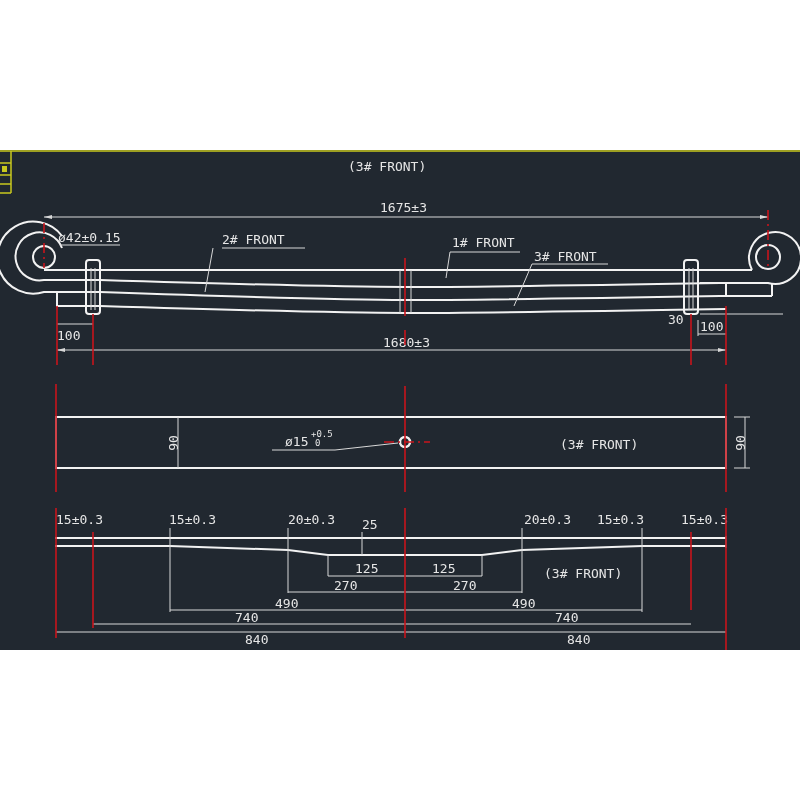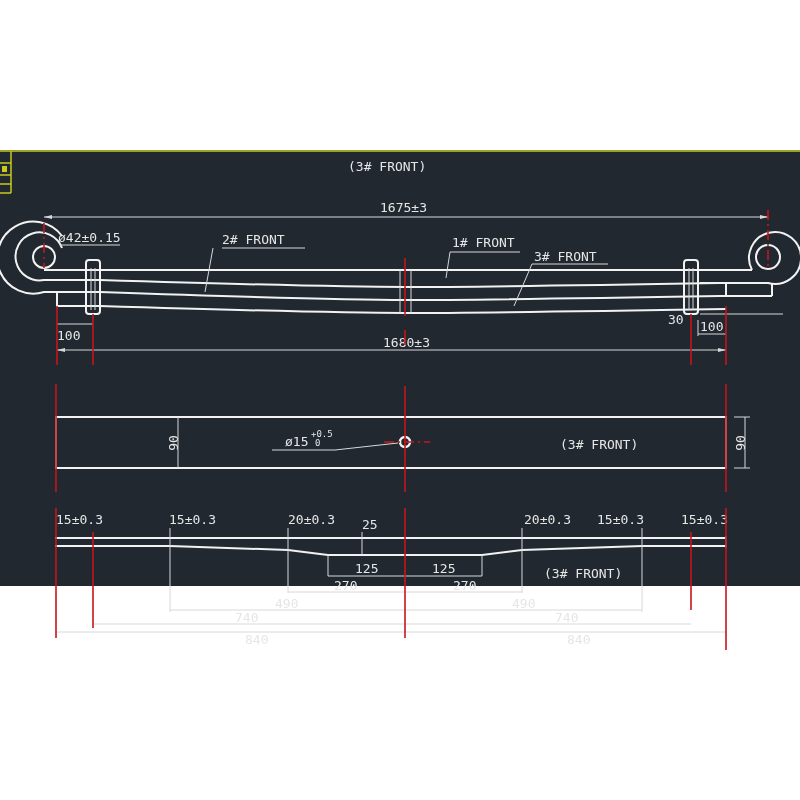--- a/index.html
+++ b/index.html
@@ -1,17 +1,17 @@
 <!DOCTYPE html>
 <html><head>
 <meta charset="utf-8">
 <style>
   html,body{margin:0;padding:0;background:#ffffff;}
   body{width:800px;height:800px;position:relative;overflow:hidden;font-family:"DejaVu Sans Mono","Liberation Mono",monospace;}
-  #canvas{position:absolute;left:0;top:150px;width:800px;height:436px;background:#212830;}
+  #canvas{position:absolute;left:0;top:150px;width:800px;height:500px;background:#212830;}
   svg{position:absolute;left:0;top:0;}
   .t{fill:#e6e6e6;font-family:"DejaVu Sans Mono","Liberation Mono",monospace;font-size:13px;}
   .ts{fill:#e6e6e6;font-family:"DejaVu Sans Mono","Liberation Mono",monospace;font-size:9px;}
   .w{stroke:#f2f2f2;fill:none;stroke-width:2;}
   .wt{stroke:#d8d8d8;fill:none;stroke-width:1;}
   .r{stroke:#c8141c;fill:none;stroke-width:1.6;}
   .rd{stroke:#c8141c;fill:none;stroke-width:1.6;stroke-dasharray:10 4 2 4;}
   .y{stroke:#c8c81e;fill:none;stroke-width:1.5;}
 </style>
 </head>

